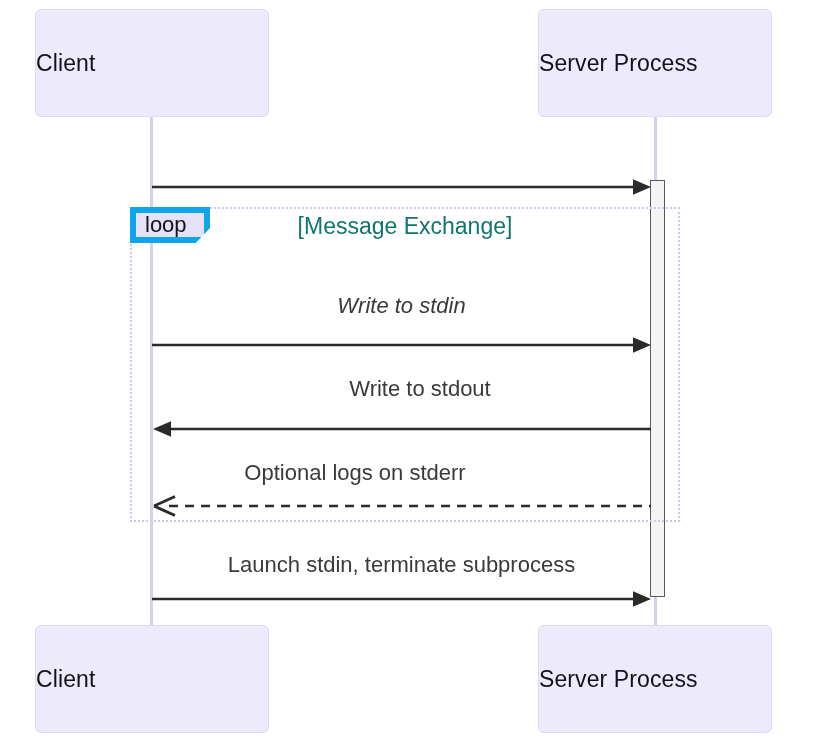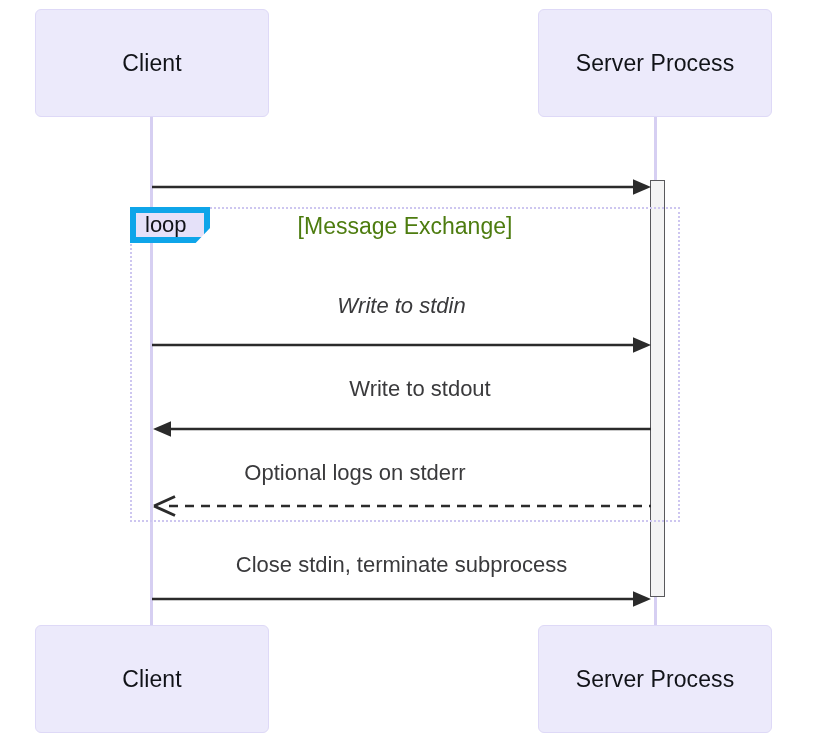--- a/index.html
+++ b/index.html
@@ -22,21 +22,21 @@
 
   
   .participant-box {
     position: absolute;
     box-sizing: border-box;
     background: #ECEAFB;
     border: 1px solid #ded9f7;
     border-radius: 6px;
     display: flex;
     align-items: center;
-    justify-content: center;
+    justify-content: flex-start;
     color: #111318;
     font-size: 23px;
     font-weight: 400;
     letter-spacing: 0.1px;
     user-select: none;
   }
 
   
   .lifeline {
     position: absolute;
@@ -69,21 +69,21 @@
     line-height: 1;
     display: flex;
     align-items: center;
     padding-left: 9px;
     
     clip-path: polygon(0 0, 100% 0, 100% 58%, 82% 100%, 0 100%);
     user-select: none;
   }
   .fragment-title {
     position: absolute;
-    color: #4d7c0f;
+    color: #0f766e;
     font-size: 23px;
     text-align: center;
     white-space: nowrap;
     user-select: none;
   }
 
   
   .msg-label {
     position: absolute;
     color: #3a3a3c;
@@ -143,21 +143,21 @@
   </div>
 
   <div class="msg-label" style="left:153px; top:460px; width:404px;">Optional logs on stderr</div>
   <div class="msg-line-wrap" style="left:153px; top:495px; width:498px;">
     <svg width="498" height="22" viewBox="0 0 498 22">
       <line x1="16" y1="11" x2="498" y2="11" stroke="#2b2b2b" stroke-width="2.6" stroke-dasharray="9,7"></line>
       <path d="M1,11 L22,1.5 M1,11 L22,20.5" stroke="#2b2b2b" stroke-width="3" fill="none"></path>
     </svg>
   </div>
 
-  <div class="msg-label" style="left:152px; top:552px; width:499px;">Close stdin, terminate subprocess</div>
+  <div class="msg-label" style="left:152px; top:552px; width:499px;">Launch stdin, terminate subprocess</div>
   <div class="msg-line-wrap" style="left:152px; top:588px; width:499px;">
     <svg width="499" height="22" viewBox="0 0 499 22">
       <line x1="0" y1="11" x2="486" y2="11" stroke="#2b2b2b" stroke-width="2.6"></line>
       <path d="M499,11 L481,3.2 L481,18.8 Z" fill="#2b2b2b"></path>
     </svg>
   </div>
 
   <div class="participant-box" style="left:35px; top:9px; width:234px; height:108px;">
     <span>Client</span>
   </div>

